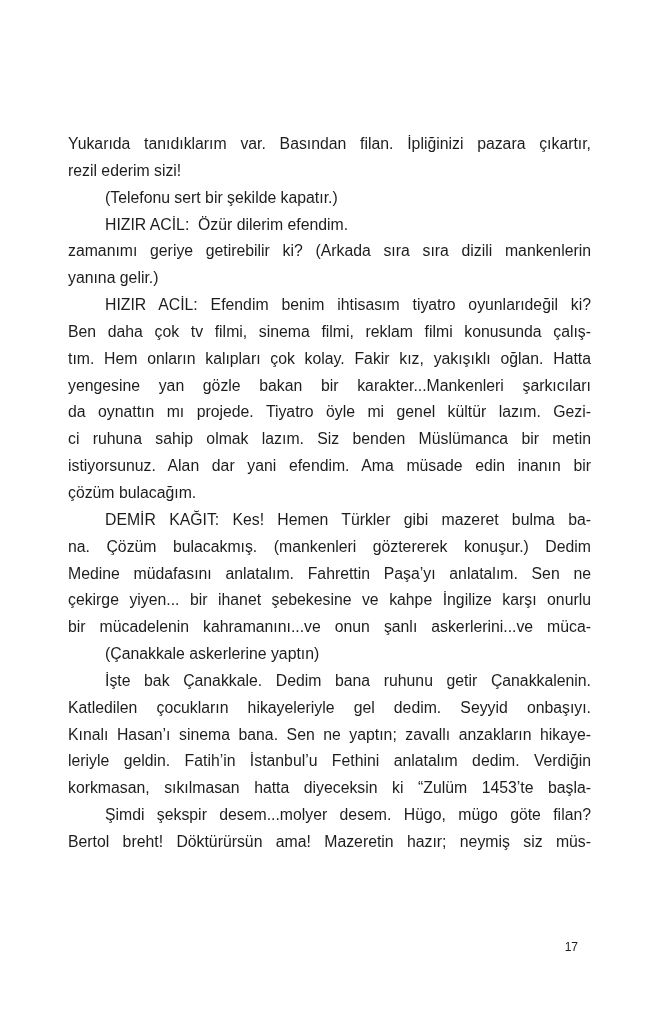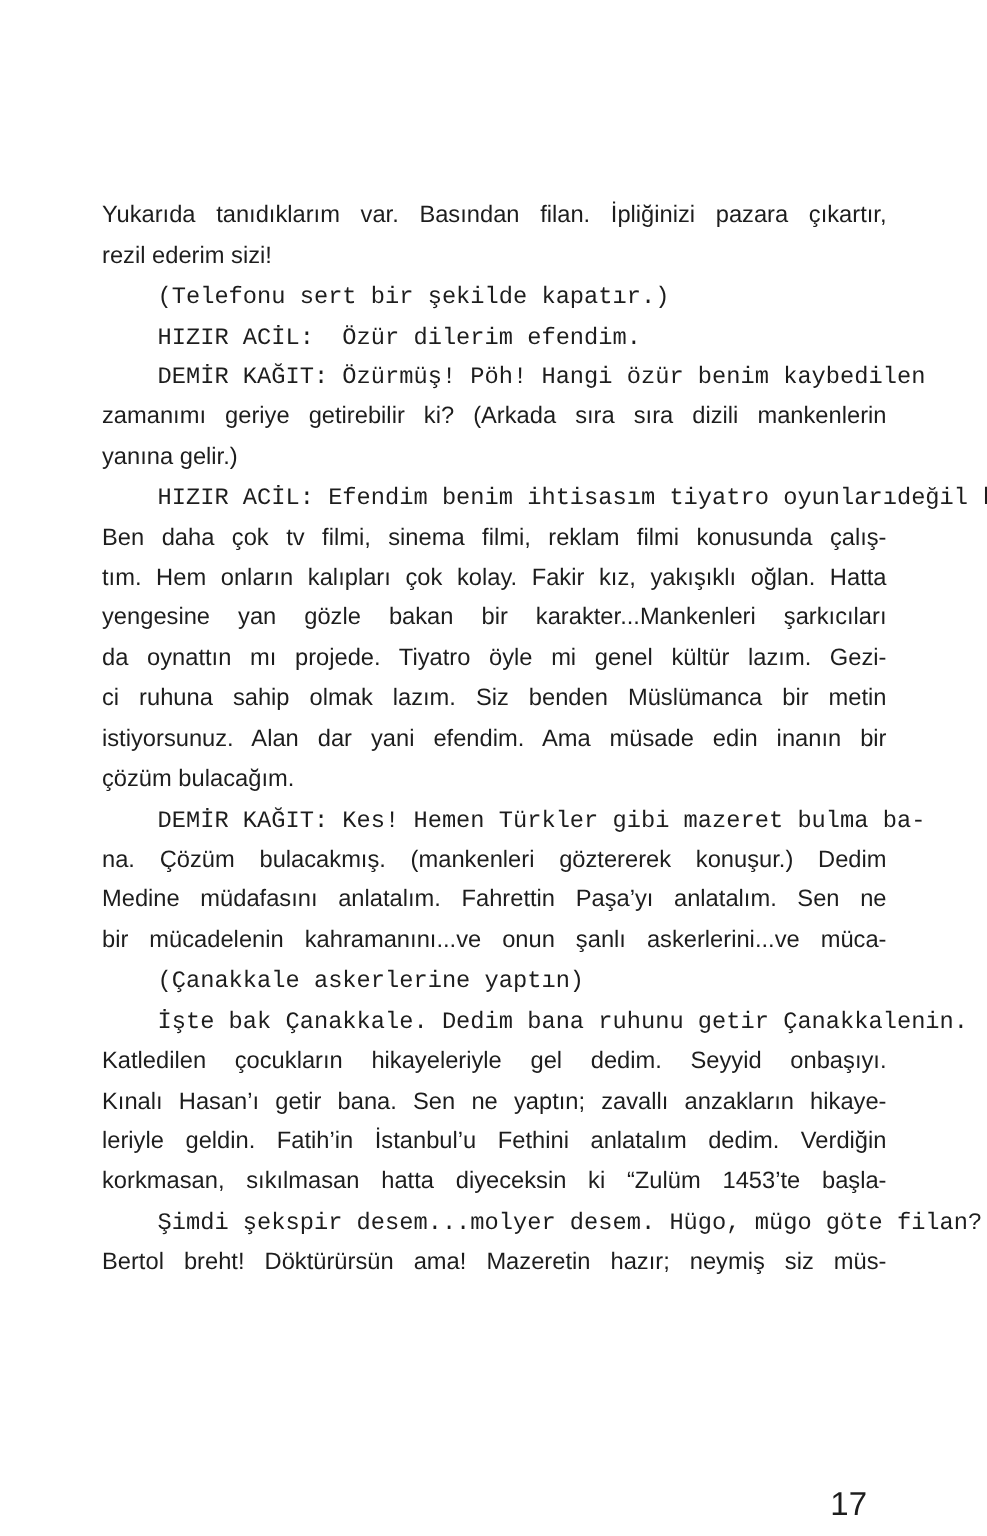--- a/index.html
+++ b/index.html
@@ -29,58 +29,57 @@
     white-space: pre-wrap;
   }
   .line.justified {
     white-space: nowrap;
     text-align: justify;
     text-align-last: justify;
     -moz-text-align-last: justify;
   }
   .line.indent {
     text-indent: 37px;
-    font-family: Liberation Mono, monospace;
   }
   .page-number {
     position: absolute;
-    top: 944px;
+    top: 888px;
     right: 80px;
-    font-size: 22px;
+    font-size: 12px;
     line-height: 24px;
     color: #1d1d1d;
   }
 </style>
 </head>
 <body>
 
 <div class="page">
   <div class="text-block">
       <div class="line justified">Yukarıda tanıdıklarım var. Basından filan. İpliğinizi pazara çıkartır,</div>
       <div class="line">rezil ederim sizi!</div>
       <div class="line indent">(Telefonu sert bir şekilde kapatır.)</div>
       <div class="line indent">HIZIR ACİL:  Özür dilerim efendim.</div>
-      <div class="line indent justified">DEMİR KAĞIT: Özürmüş! Pöh! Hangi özür benim kaybedilen</div>
       <div class="line justified">zamanımı geriye getirebilir ki? (Arkada sıra sıra dizili mankenlerin</div>
       <div class="line">yanına gelir.)</div>
       <div class="line indent justified">HIZIR ACİL:  Efendim benim ihtisasım tiyatro oyunlarıdeğil ki?</div>
       <div class="line justified">Ben daha çok tv filmi, sinema filmi, reklam filmi konusunda çalış-</div>
       <div class="line justified">tım. Hem onların kalıpları çok kolay. Fakir kız, yakışıklı oğlan. Hatta</div>
       <div class="line justified">yengesine yan gözle bakan bir karakter...Mankenleri şarkıcıları</div>
       <div class="line justified">da oynattın mı projede. Tiyatro öyle mi genel kültür lazım. Gezi-</div>
       <div class="line justified">ci ruhuna sahip olmak lazım. Siz benden Müslümanca bir metin</div>
       <div class="line justified">istiyorsunuz. Alan dar yani efendim. Ama müsade edin inanın bir</div>
       <div class="line">çözüm bulacağım.</div>
       <div class="line indent justified">DEMİR KAĞIT: Kes! Hemen Türkler gibi mazeret bulma ba-</div>
       <div class="line justified">na. Çözüm bulacakmış. (mankenleri göztererek konuşur.) Dedim</div>
       <div class="line justified">Medine müdafasını anlatalım. Fahrettin Paşa’yı anlatalım. Sen ne</div>
+      <div class="line justified">çekirge yiyen... bir ihanet şebekesine ve kahpe İngilize karşı onurlu</div>
       <div class="line justified">bir mücadelenin kahramanını...ve onun şanlı askerlerini...ve müca-</div>
       <div class="line indent">(Çanakkale askerlerine yaptın)</div>
       <div class="line indent justified">İşte bak Çanakkale. Dedim bana ruhunu getir Çanakkalenin.</div>
       <div class="line justified">Katledilen çocukların hikayeleriyle gel dedim. Seyyid onbaşıyı.</div>
-      <div class="line justified">Kınalı Hasan’ı getir bana. Sen ne yaptın; zavallı anzakların hikaye-</div>
+      <div class="line justified">Kınalı Hasan’ı sinema bana. Sen ne yaptın; zavallı anzakların hikaye-</div>
       <div class="line justified">leriyle geldin. Fatih’in İstanbul’u Fethini anlatalım dedim. Verdiğin</div>
       <div class="line justified">korkmasan, sıkılmasan hatta diyeceksin ki “Zulüm 1453’te başla-</div>
       <div class="line indent justified">Şimdi şekspir desem...molyer desem. Hügo, mügo göte filan?</div>
       <div class="line justified">Bertol breht! Döktürürsün ama! Mazeretin hazır; neymiş siz müs-</div>
     </div>
   <div class="page-number">17</div>
 </div>
 
 </body></html>

